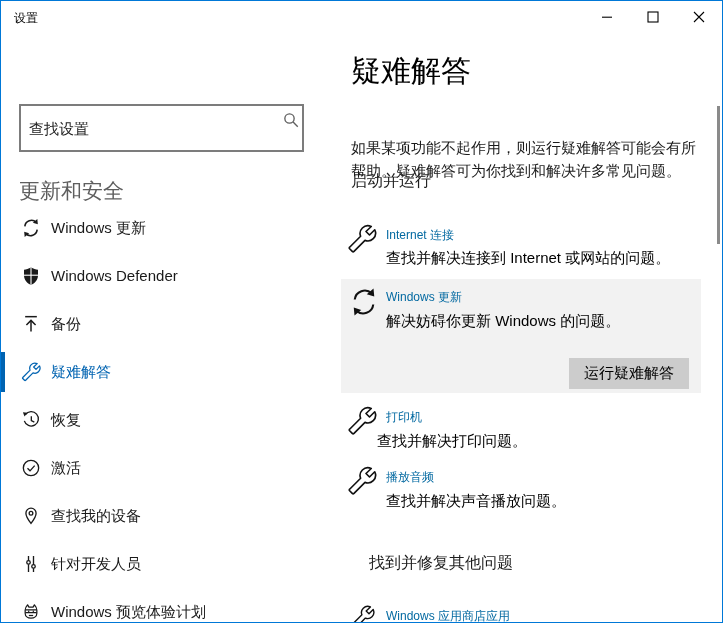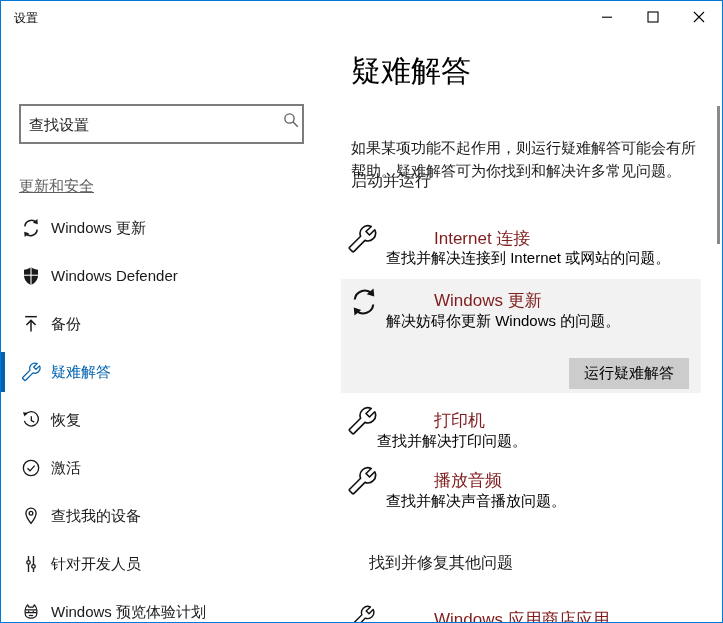--- a/index.html
+++ b/index.html
@@ -14,41 +14,41 @@
   
   .titlebar-text{position:absolute;left:13px;top:9px;font-size:12px;}
   .caption-btn{position:absolute;top:0;width:47px;height:31px;display:flex;align-items:center;justify-content:center;background:transparent;border:none;padding:0;}
   .caption-btn .glyph{width:12px;height:12px;color:#000;}
   #btn-min{left:582px}#btn-max{left:628px}#btn-close{left:674px}
 
   
   .home-icon{position:absolute;left:20px;top:61px;width:19px;height:19px;color:#1a1a1a;}
   .home-label{position:absolute;left:50px;top:63px;font-size:15px;}
   .search-input{
-    position:absolute;left:18px;top:103px;width:285px;height:40px;box-sizing:border-box;
+    position:absolute;left:18px;top:103px;width:285px;height:48px;box-sizing:border-box;
     border:2px solid #7c7c7c;border-radius:0;padding:0 30px 0 8px;font-size:15px;
     font-family:inherit;color:#000;background:#fff;outline:none;
   }
   .search-input::placeholder{color:#222;opacity:1;}
   .search-icon{position:absolute;left:281px;top:110px;width:18px;height:18px;color:#5f5f5f;pointer-events:none;}
-  .sidebar-section-header{position:absolute;left:18px;top:176px;font-size:15px;color:#5e5e5e;text-decoration:underline;}
+  .sidebar-section-header{position:absolute;left:18px;top:176px;font-size:21px;color:#5e5e5e;}
   .nav-item{position:absolute;left:0;width:330px;height:40px;cursor:default;}
   .nav-icon{position:absolute;left:20px;top:10px;width:20px;height:20px;color:#1a1a1a;}
   .nav-label{position:absolute;left:50px;top:10px;font-size:15px;line-height:20px;white-space:nowrap;color:#1a1a1a;}
   .nav-item.selected .nav-icon,.nav-item.selected .nav-label{color:#0063b1;}
   .accent-bar{position:absolute;left:0;top:0;width:4px;height:40px;background:#0063b1;}
 
   
   .page-title{position:absolute;left:350px;top:50px;font-size:30px;font-weight:300;}
   .page-desc{position:absolute;left:350px;top:103px;width:356px;font-size:15px;line-height:23px;color:#1b1b1b;margin-top:32px;}
   .section-header{position:absolute;font-size:16px;color:#1d1d1d;white-space:nowrap;}
   #sec1{left:350px;top:170px;}
   #sec2{left:368px;top:552px;}
   .ts-icon{position:absolute;width:30px;height:30px;color:#111;}
-  .ts-title{position:absolute;font-size:17px;color:#7f1d1d;white-space:nowrap;margin-left:48px;}
+  .ts-title{position:absolute;font-size:12px;color:#0369a1;white-space:nowrap;}
   .ts-sub{position:absolute;font-size:15px;color:#000000;white-space:nowrap;}
   .ts-item{position:absolute;left:340px;width:360px;}
   .highlight-card{position:absolute;left:340px;top:278px;width:360px;height:114px;background:#f2f2f2;}
   .run-btn{
     position:absolute;left:228px;top:79px;width:120px;height:31px;
     background:#cccccc;border:2px solid #cccccc;font-family:inherit;font-size:15px;color:#000;
     display:flex;align-items:center;justify-content:center;padding:0;cursor:default;
   }
   
   .scrollbar-thumb{position:absolute;left:716px;top:105px;width:3px;height:138px;background:#8a8a8a;}

